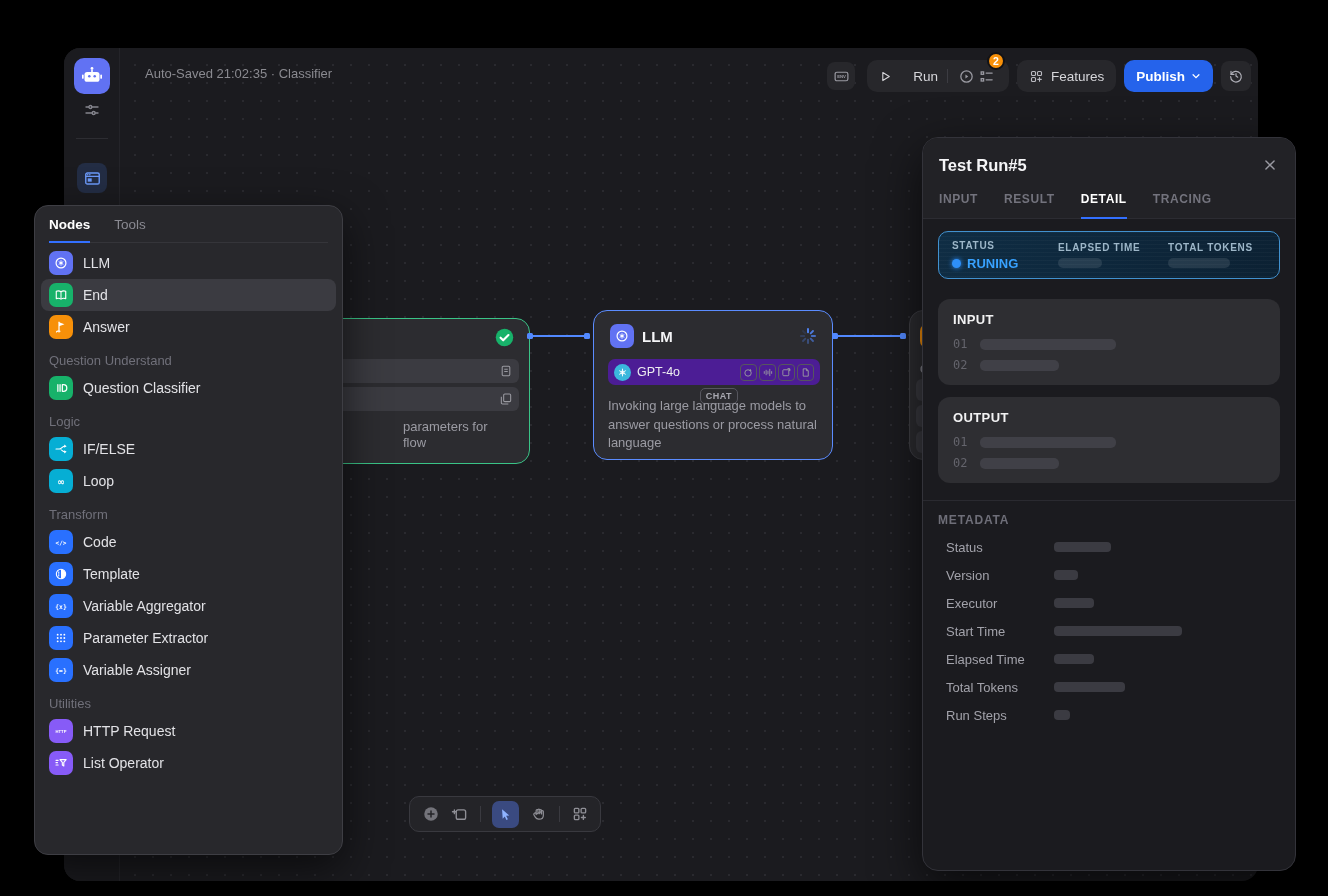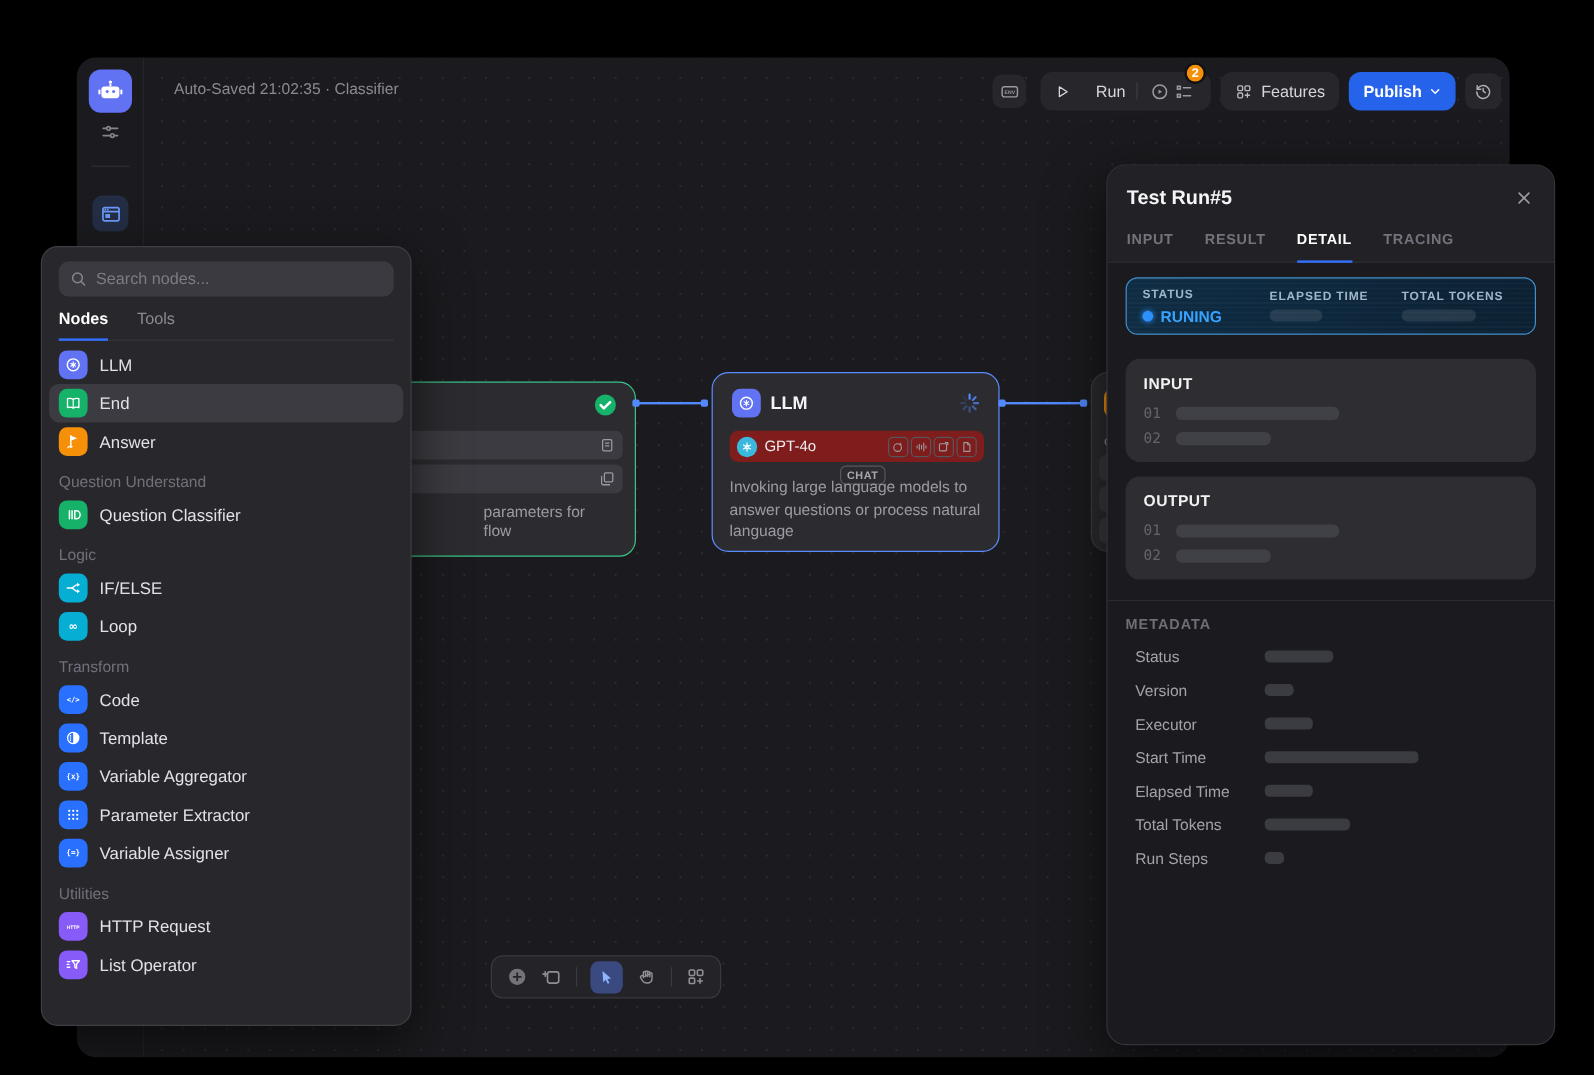--- a/index.html
+++ b/index.html
@@ -46,21 +46,21 @@
 .sdesc { position:absolute; left:96px; top:100px; width:122px; font-size:13px; line-height:15.5px; color:#9b9ba3; }
 
 .node-llm { left:473px; top:262px; width:240px; height:150px; border:1.5px solid #5b8cff; }
 .nhead-icon { position:absolute; width:24px; height:24px; border-radius:7px; display:flex; align-items:center; justify-content:center; color:#fff; }
 .nhead-icon svg, .nicon svg { width:16px; height:16px; }
 .node-llm .nhead-icon { left:16px; top:13px; background:#6172f3; }
 .ntitle { position:absolute; font-size:15px; font-weight:bold; color:#f4f4f6; }
 .node-llm .ntitle { left:48px; top:17px; }
 .spinner { position:absolute; right:14px; top:15px; width:20px; height:20px; color:#5289ff; animation:spin 1s steps(8) infinite; }
 @keyframes spin { to { transform:rotate(360deg);} }
-.model-row { position:absolute; left:14px; top:48px; width:212px; height:26px; background:#7f1d1d; border-radius:7px; display:flex; align-items:center; padding:0 6px; gap:6px; }
+.model-row { position:absolute; left:14px; top:48px; width:212px; height:26px; background:#4c1d95; border-radius:7px; display:flex; align-items:center; padding:0 6px; gap:6px; }
 .openai { width:17px; height:17px; border-radius:50%; background:#3bb8dd; display:flex; align-items:center; justify-content:center; color:#fff; flex:none; }
 .openai svg { width:11px; height:11px; }
 .model-name { font-size:12.5px; color:#ededf0; }
 .badges { margin-left:auto; display:flex; gap:2px; align-items:center; }
 .chat-pill { border:1px solid #56565e; border-radius:5px; font-size:9px; font-weight:bold; letter-spacing:.05em; color:#a8a8b0; padding:2px 5px;margin-top:48px; }
 .cap-pill { width:17px; height:17px; border:1px solid #56565e; border-radius:4px; display:flex; align-items:center; justify-content:center; color:#9a9aa1; }
 .cap-pill svg { width:11px; height:11px; }
 .ndesc { position:absolute; left:14px; top:86px; width:214px; font-size:13px; line-height:18.5px; color:#9b9ba3; }
 
 .node-end { left:789px; top:262px; width:215px; height:150px; border:1.5px solid #3e3e44; }
@@ -396,27 +396,20 @@
         <svg viewBox="0 0 24 24" fill="none" stroke="currentColor" stroke-width="1.8" stroke-linecap="round">
           <path d="M4.8 9.5A8 8 0 1 1 4 13"></path>
           <path d="M4.5 5v4.5H9"></path>
           <path d="M12 8.5V12l2.6 1.8"></path>
         </svg>
       </span>
   </div>
 </div>
 
 <div class="selector">
-  <div class="search-box">
-    <svg viewBox="0 0 24 24" fill="none" stroke="currentColor" stroke-width="2" stroke-linecap="round">
-        <circle cx="10.5" cy="10.5" r="6.5"></circle>
-        <path d="M15.5 15.5L20 20"></path>
-      </svg>
-    <input type="text" placeholder="Search nodes..." style="">
-  </div>
   <div class="sel-tabs">
     <span class="sel-tab active">Nodes</span>
     <span class="sel-tab">Tools</span>
   </div>
   <div id="node-list">
       <div class="sel-item">
         <span class="nicon" style="background: rgb(97, 114, 243);">
           <svg viewBox="0 0 24 24">
             <circle cx="12" cy="12" r="7.4" fill="none" stroke="currentColor" stroke-width="1.8"></circle>
             <path d="M12 8v8M8.6 10l6.8 4M15.4 10l-6.8 4" stroke="currentColor" stroke-width="1.4" fill="none"></path>

